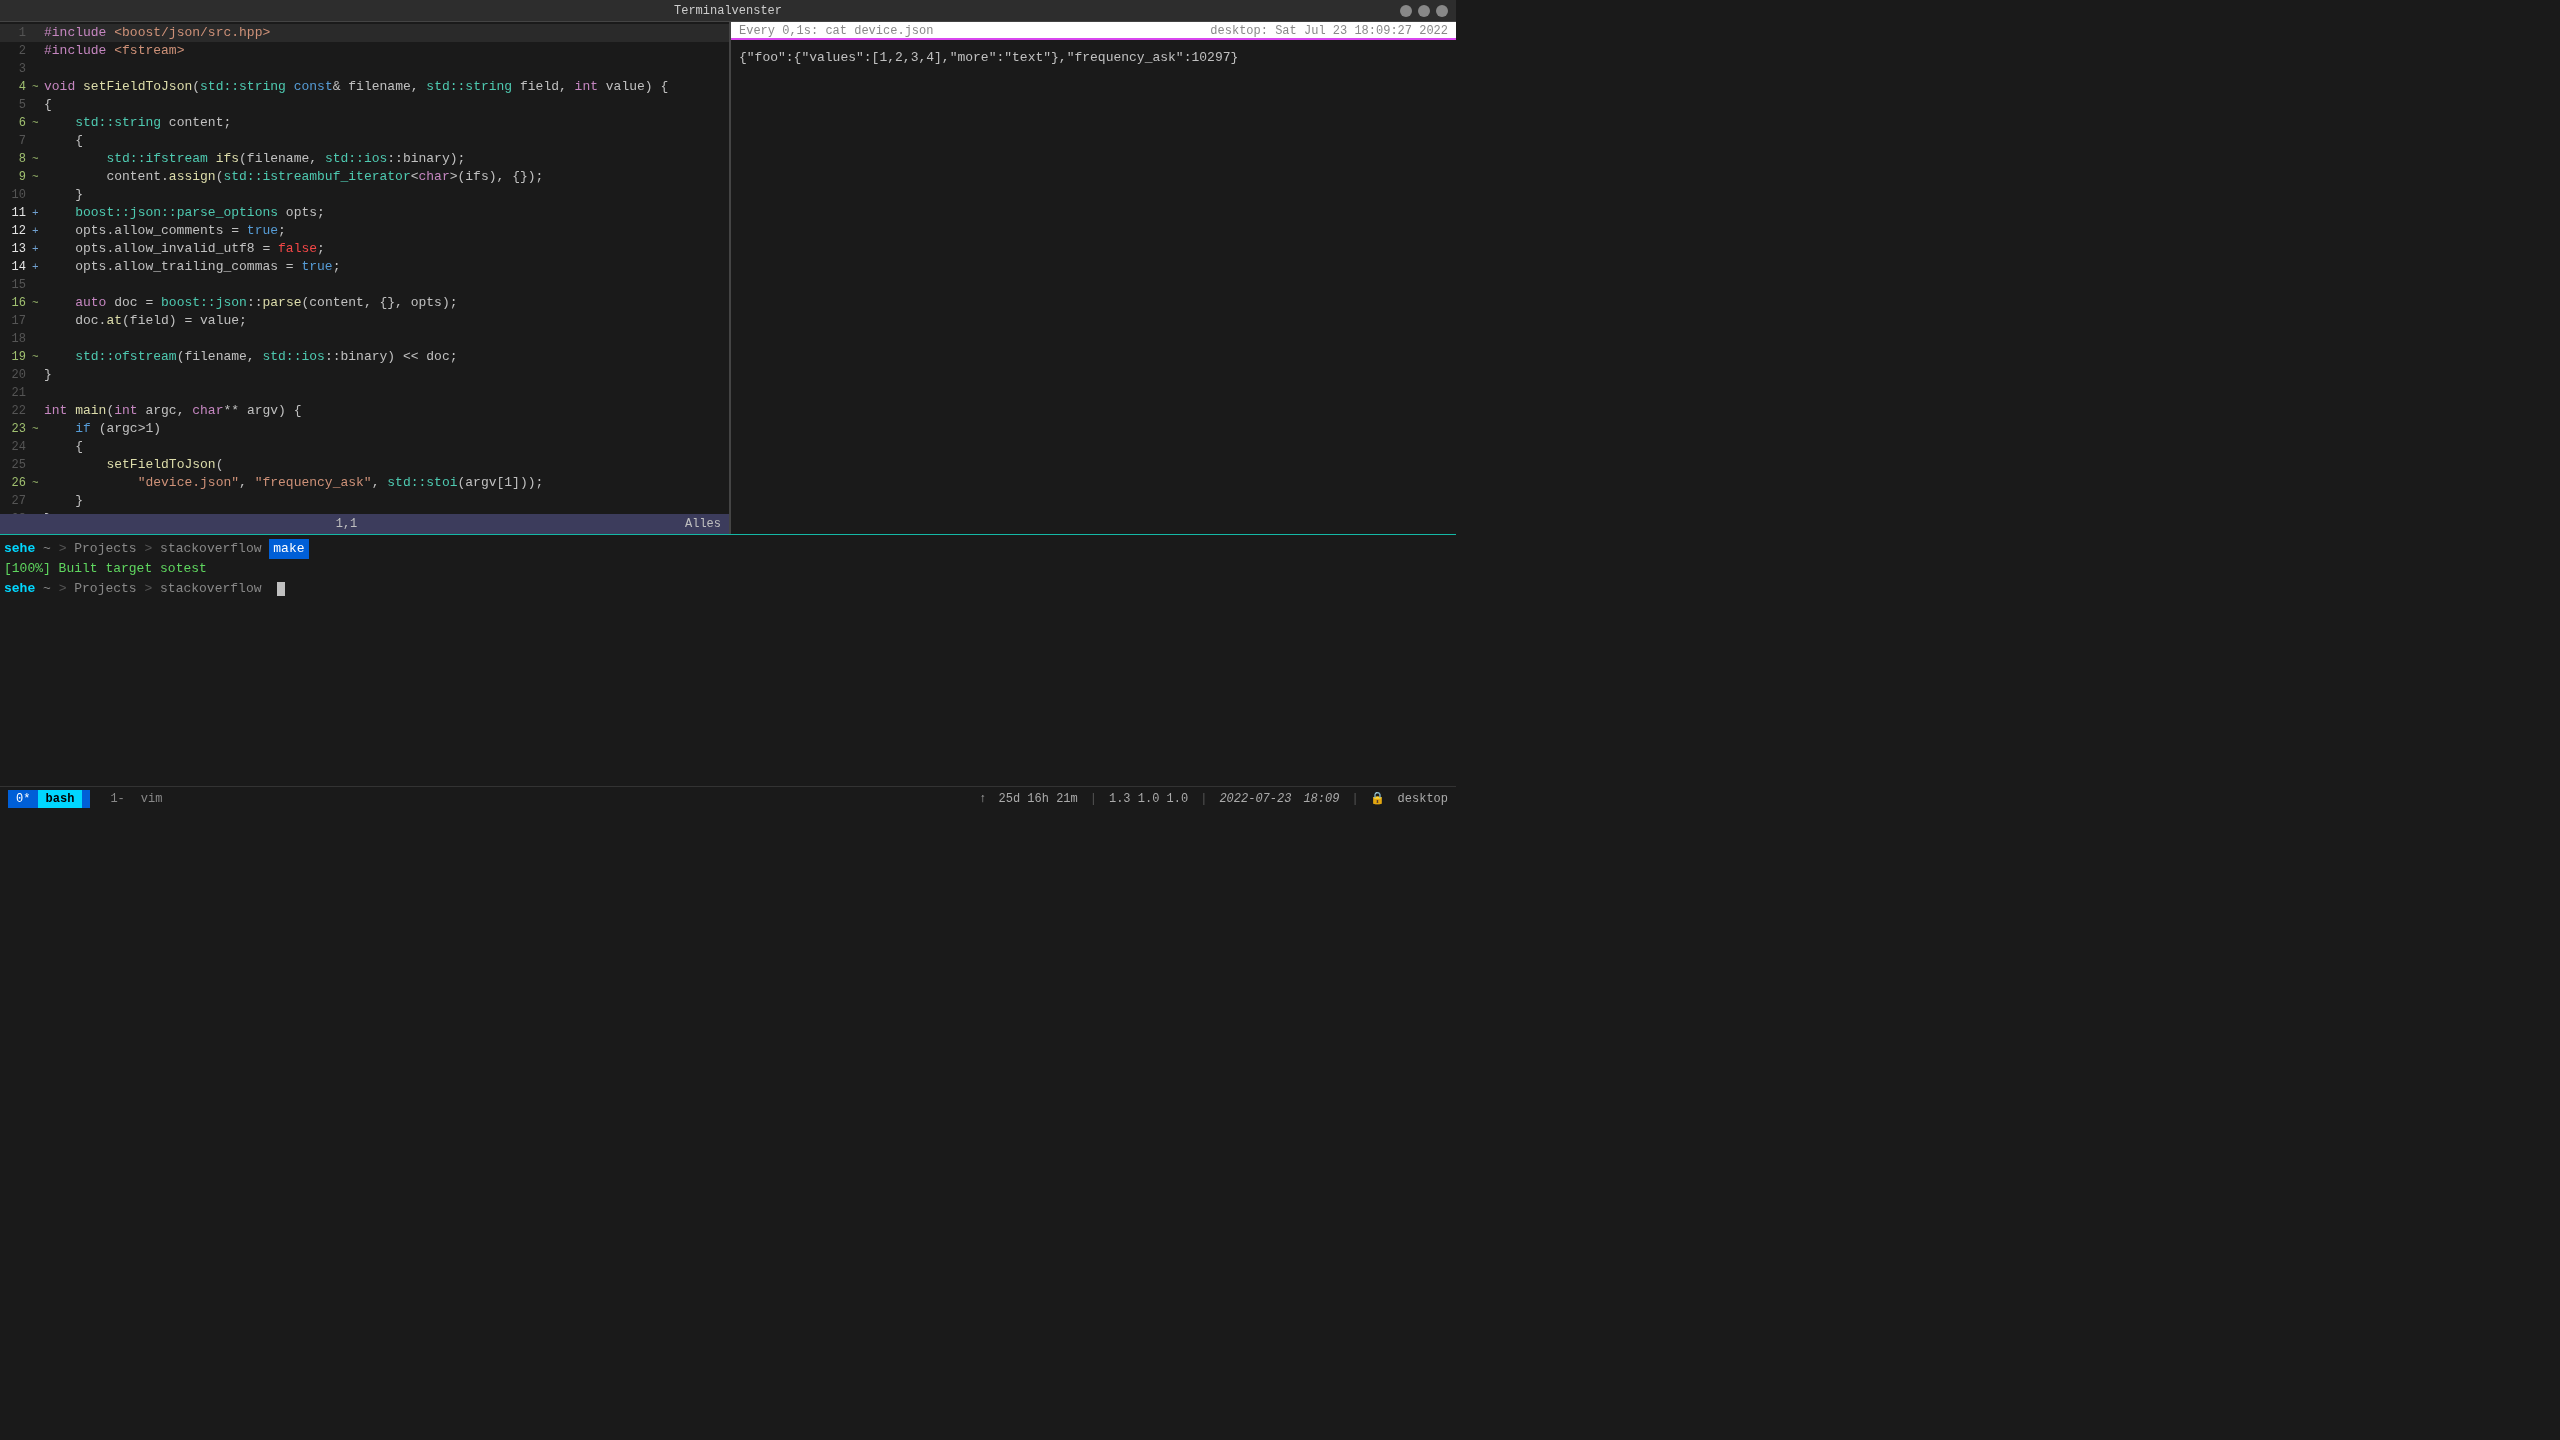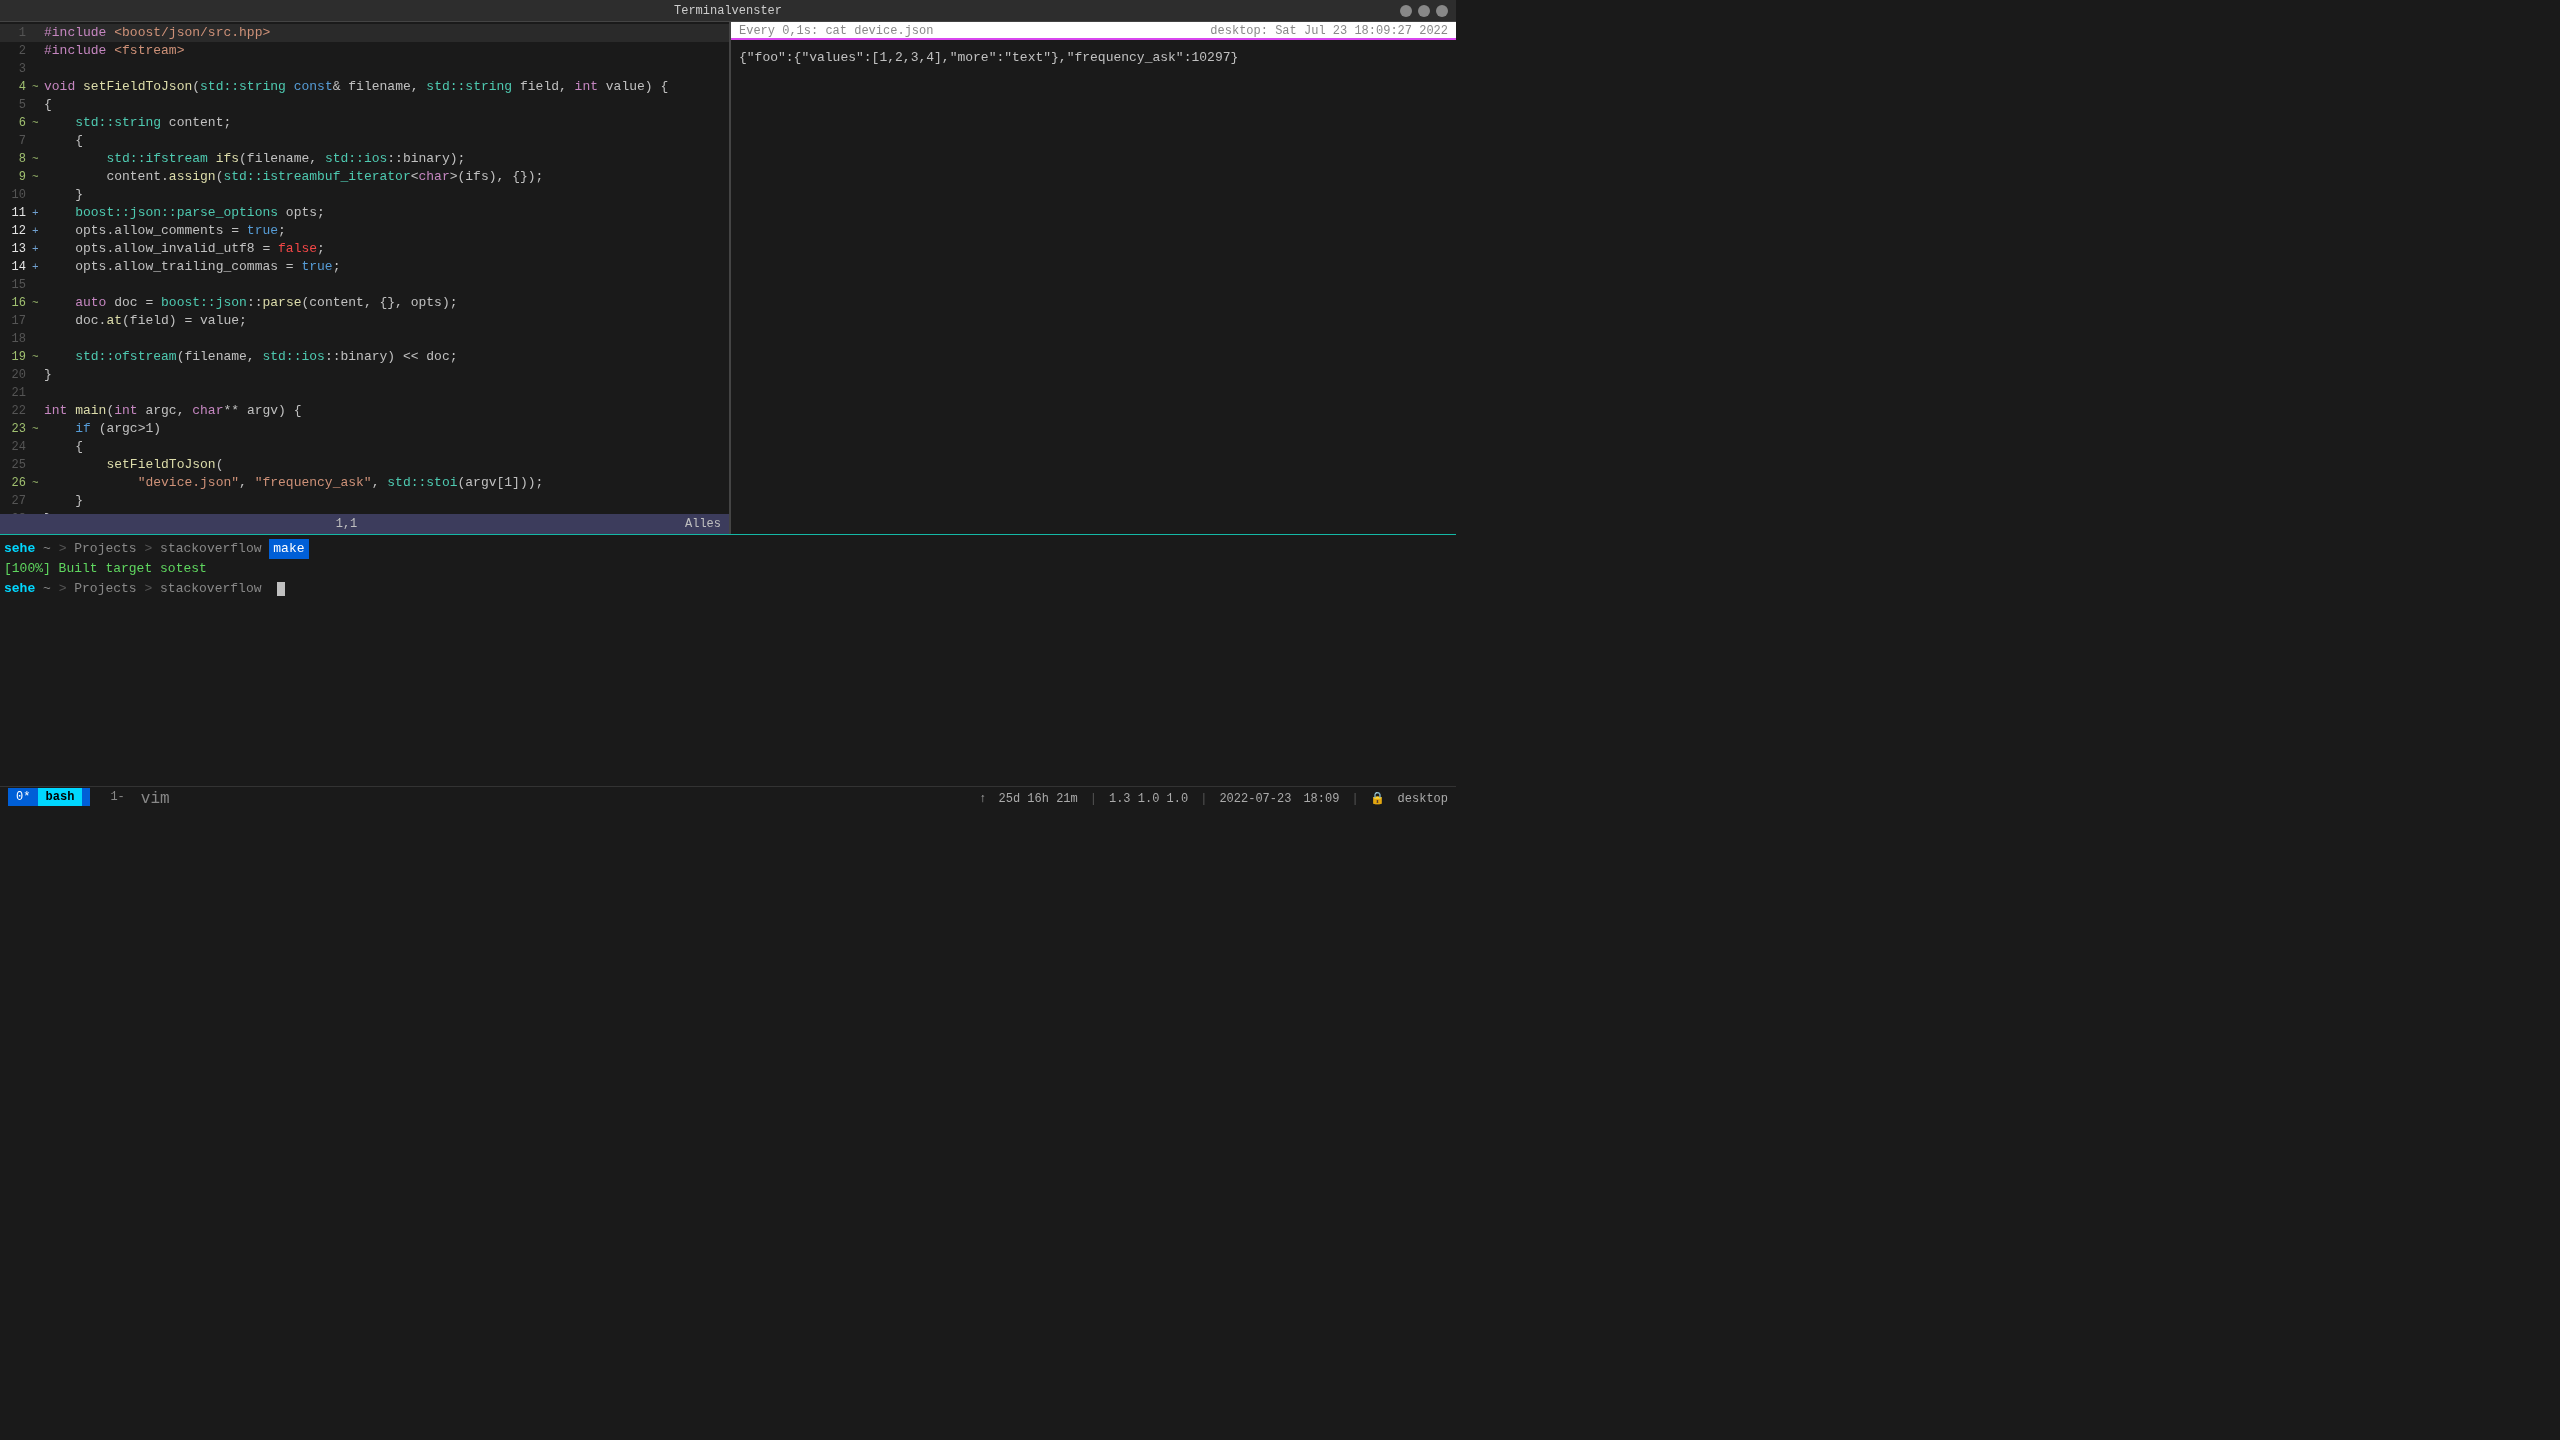--- a/index.html
+++ b/index.html
@@ -240,39 +240,39 @@
       color: #000;
       padding: 2px 8px;
       font-size: 12px;
       font-weight: bold;
     }
 
     .tmux-window-vim {
       background: #1a1a1a;
       color: #888;
       padding: 2px 8px;
-      font-size: 16px;
+      font-size: 12px;
     }
 
     .tmux-sep {
       color: #555;
       padding: 0 4px;
     }
 
     .tmux-right {
       display: flex;
       align-items: center;
       gap: 12px;
       color: #888;
       font-size: 12px;
     }
 
     .tmux-right .arrow-up { color: #aaa; }
     .tmux-right .info { color: #aaa; }
-    .tmux-right .date { color: #aaa; }
+    .tmux-right .date { color: #aaa; font-style: italic; }
     .tmux-right .lock-icon { color: #aaa; }
     .tmux-right .hostname { color: #aaa; }
 
     
     .v-divider {
       width: 1px;
       background: #444;
     }
 
   </style>

